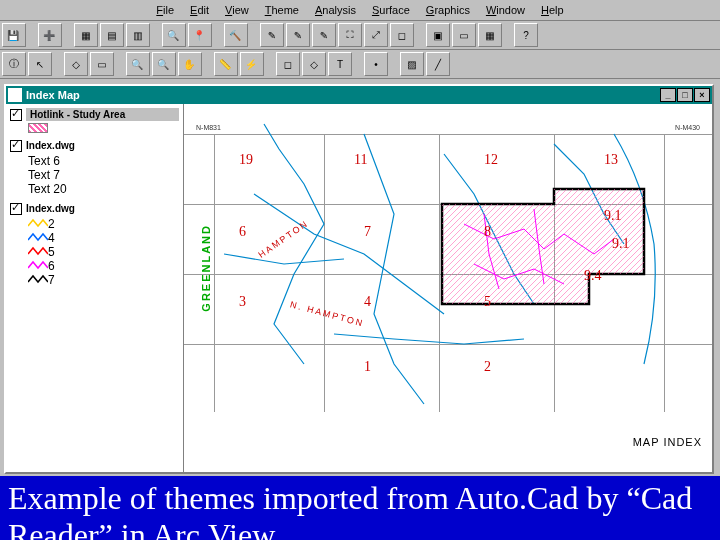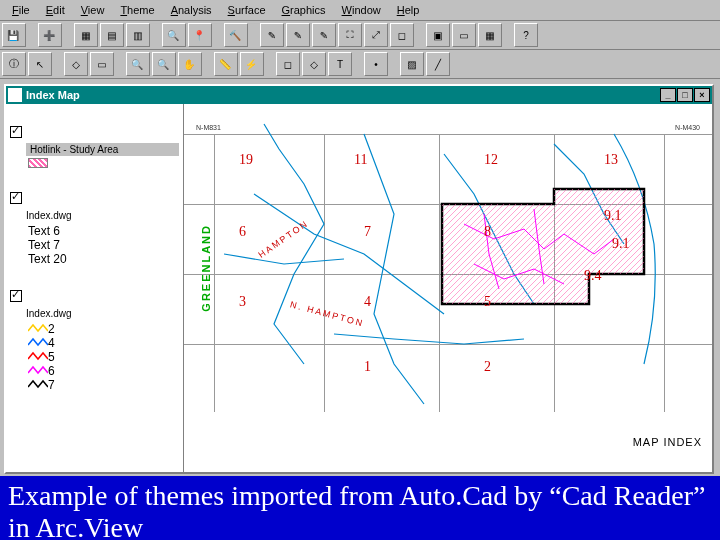--- a/index.html
+++ b/index.html
@@ -1,48 +1,48 @@
 <!DOCTYPE html>
 <html><head>
 <meta charset="utf-8">
 <style>
 * { margin: 0; padding: 0; box-sizing: border-box; font-family: "MS Sans Serif", Arial, sans-serif; }
 body { background: #c0c0c0; width: 720px; height: 540px; overflow: hidden; }
-.menubar { background: #c0c0c0; display: flex; padding: 2px 4px; font-size: 11px; border-bottom: 1px solid #808080; }
+.menubar { background: #c0c0c0; display: flex; padding: 2px 4px; font-size: 11px; border-bottom: 1px solid #808080; justify-content: center; }
 .menubar span { padding: 2px 8px; cursor: default; }
 .menubar span u { text-decoration: underline; }
 .toolbar { background: #c0c0c0; display: flex; padding: 2px; gap: 2px; border-bottom: 1px solid #808080; flex-wrap: wrap; }
 .tb-btn { width: 24px; height: 24px; border: 1px solid #808080; border-top-color: #fff; border-left-color: #fff; background: #c0c0c0; display: flex; align-items: center; justify-content: center; font-size: 10px; }
 .tb-sep { width: 8px; }
 .doc-window { position: absolute; left: 4px; top: 84px; right: 6px; height: 390px; border: 2px solid #808080; border-top-color: #fff; border-left-color: #fff; background: #fff; }
 .titlebar { background: #008080; color: #fff; height: 18px; display: flex; align-items: center; padding: 0 2px; font-size: 11px; font-weight: bold; }
 .titlebar .tb-icon { width: 14px; height: 14px; background: #fff; margin-right: 4px; display:flex; align-items:center; justify-content:center; }
 .titlebar .spacer { flex: 1; }
 .titlebar .win-btn { width: 16px; height: 14px; background: #c0c0c0; border: 1px solid #000; margin-left: 1px; font-size: 9px; display: flex; align-items: center; justify-content: center; color: #000; }
 .content { display: flex; height: calc(100% - 18px); }
 .toc { width: 178px; background: #fff; border-right: 1px solid #808080; padding: 4px; font-size: 10px; overflow: hidden; }
 .theme { margin-bottom: 6px; }
 .theme-hdr { display: flex; align-items: center; margin-bottom: 2px; }
 .check { width: 12px; height: 12px; border: 1px solid #000; margin-right: 4px; background: #fff; position: relative; }
 .check.on::after { content: "✓"; position: absolute; top: -3px; left: 0; font-size: 11px; }
-.theme-name { font-weight: normal; background: #c0c0c0; padding: 1px 4px; flex: 1; margin-top: 35px; }
+.theme-name { font-weight: bold; background: #c0c0c0; padding: 1px 4px; flex: 1; }
 .theme-name.plain { background: transparent; padding: 1px 0; }
 .legend-row { display: flex; align-items: center; margin-left: 18px; font-size: 12px; line-height: 14px; }
 .swatch { width: 20px; height: 10px; margin-right: 6px; }
 .hatch { background: repeating-linear-gradient(45deg, #ff69b4, #ff69b4 2px, #fff 2px, #fff 4px); border: 1px solid #808080; }
 .zig { position: relative; }
 .zig svg { width: 20px; height: 10px; }
 .map { flex: 1; background: #fff; position: relative; overflow: hidden; }
 .grid-line { position: absolute; background: #999; }
 .cell-num { position: absolute; font-size: 14px; color: #c00; font-family: Georgia, serif; }
 .greenland { position: absolute; left: 16px; top: 120px; color: #0a0; font-size: 11px; font-weight: bold; letter-spacing: 2px; writing-mode: vertical-rl; transform: rotate(180deg); }
 .hampton { position: absolute; color: #c00; font-size: 9px; letter-spacing: 2px; }
 .mapindex { position: absolute; right: 10px; bottom: 24px; font-size: 11px; letter-spacing: 1px; }
 .roads { position: absolute; top: 0; left: 0; }
-.caption { position: absolute; left: 0; top: 476px; right: 0; background: #0000cc; color: #fff; font-family: "Times New Roman", serif; font-size: 28px; padding: 4px 8px; height: 64px; }
+.caption { position: absolute; left: 0; top: 476px; right: 0; background: #0000cc; color: #fff; font-family: "Times New Roman", serif; font-size: 32px; padding: 4px 8px; height: 64px; }
 .sub { font-size: 7px; position: absolute; color: #333; }
 </style>
 </head>
 <body>
 
 <div class="menubar">
   <span><u>F</u>ile</span>
   <span><u>E</u>dit</span>
   <span><u>V</u>iew</span>
   <span><u>T</u>heme</span>

